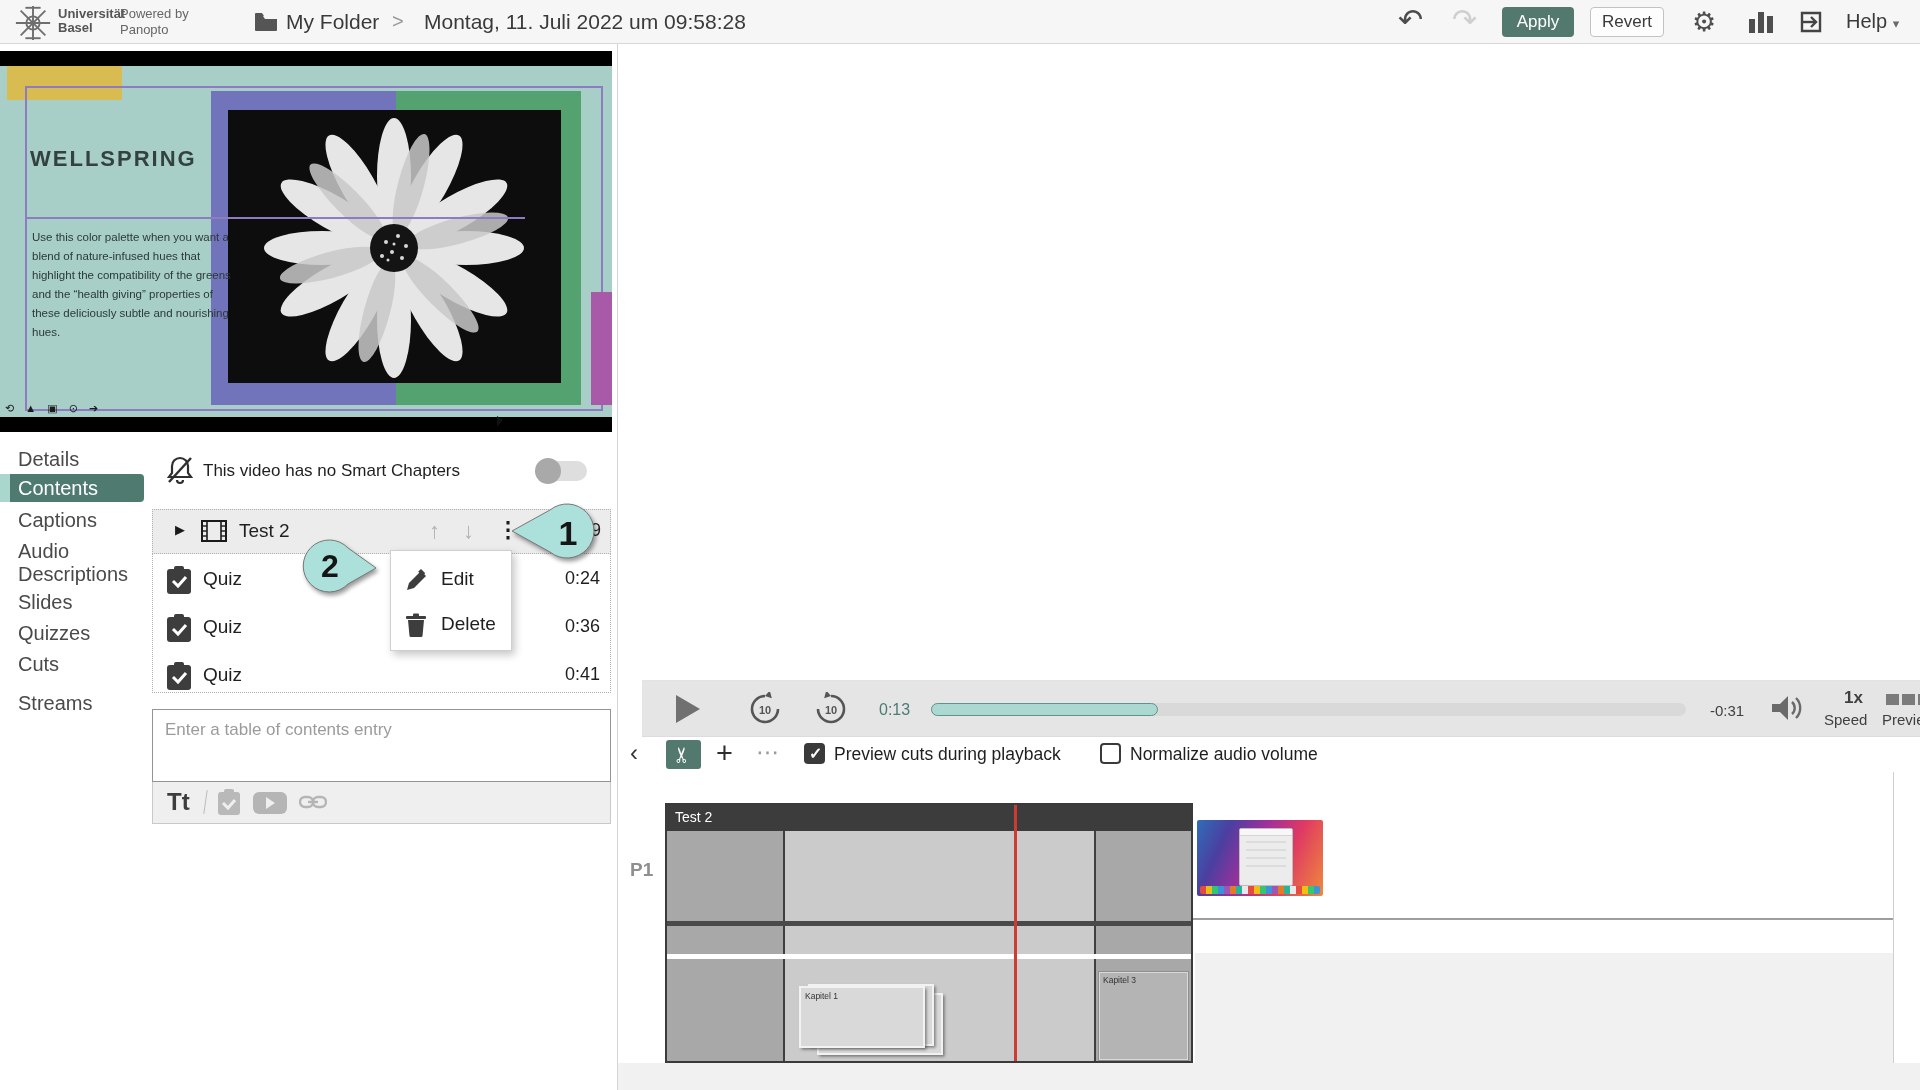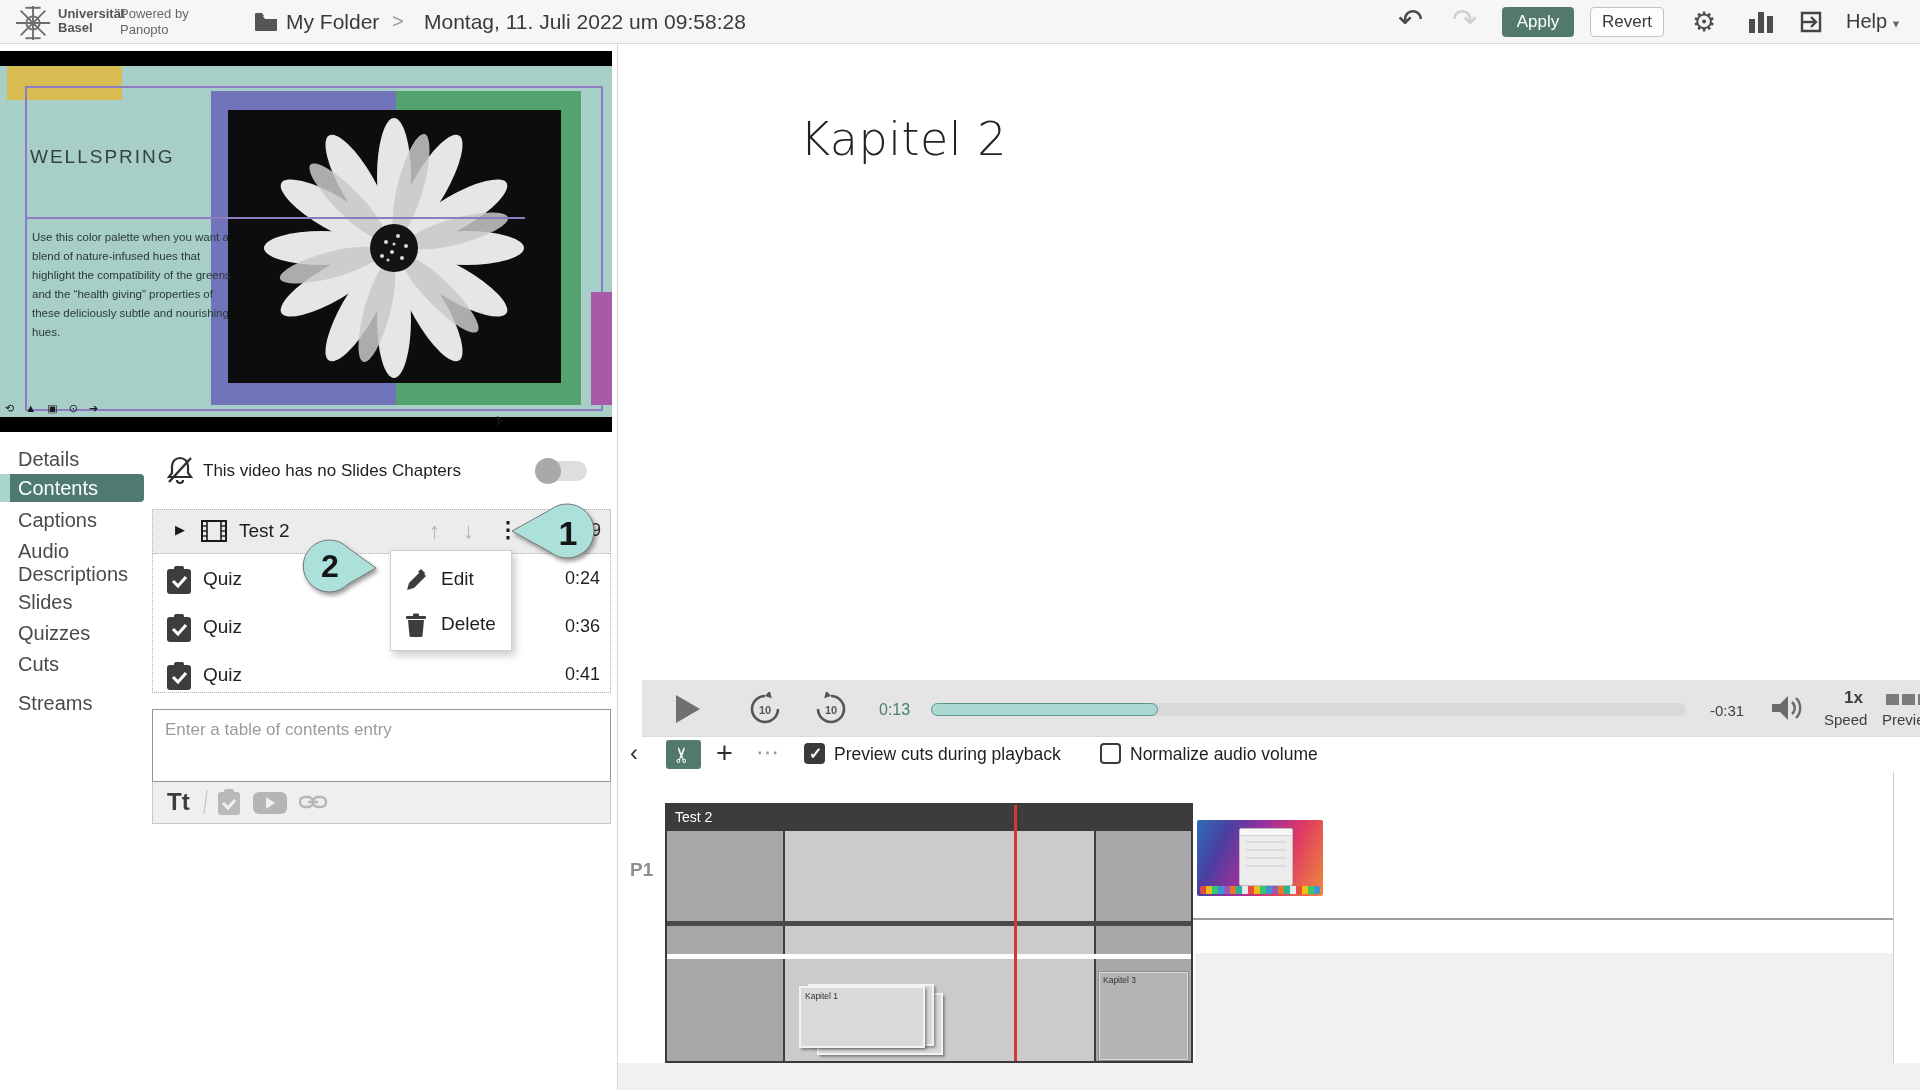--- a/index.html
+++ b/index.html
@@ -32,21 +32,21 @@
 
   
   .thumb { position:absolute; left:0; top:51px; width:612px; height:381px; background:#000; overflow:hidden; }
   .slide { position:absolute; left:0; top:15px; width:612px; height:351px; background:#a7cec7; overflow:hidden; }
   .slide-outline { position:absolute; left:25px; top:20px; width:578px; height:325px; border:2px solid #8d7cc2; }
   .slide-yellow { position:absolute; left:7px; top:0px; width:115px; height:34px; background:#d8bc52; }
   .slide-purple { position:absolute; left:211px; top:25px; width:185px; height:314px; background:#7173bb; }
   .slide-green { position:absolute; left:396px; top:25px; width:185px; height:314px; background:#55a271; }
   .slide-magenta { position:absolute; left:591px; top:226px; width:21px; height:113px; background:#a85aa8; }
   .slide-photo { position:absolute; left:228px; top:44px; width:333px; height:273px; background:#0d0d0d; }
-  .slide-title { position:absolute; left:30px; top:80px; font-size:19px; font-weight:400;
+  .slide-title { position:absolute; left:30px; top:80px; font-size:22px; font-weight:700;
     letter-spacing:2px; color:#33423f; }
   .slide-line { position:absolute; left:25px; top:151px; width:500px; height:2px; background:#8d7cc2; }
   .slide-body { position:absolute; left:32px; top:162px; width:202px; font-size:11.5px;
     line-height:19px; color:#2b3a38; }
   .thumb-controls { position:absolute; left:5px; top:336px; font-size:11px; color:#1c1c1c; letter-spacing:4px; }
   .cursor { position:absolute; left:497px; top:365px; width:0; height:0;
     border-left:6px solid #111; border-top:4px solid transparent; border-bottom:7px solid transparent; }
 
   
   .nav-item { position:absolute; left:18px; font-size:20px; color:#4a4a4a; white-space:nowrap; }
@@ -299,21 +299,21 @@
   <div class="nav-item" style="top:653px;">Cuts</div>
   <div class="nav-item" style="top:684px;margin-top:8px;">Streams</div>
 
   <div class="panel-divider"></div>
 
   <svg class="smart-row-icon" viewBox="0 0 28 30">
     <path d="M14 3 a8 8 0 0 1 8 8 v7 l3 4 h-22 l3 -4 v-7 a8 8 0 0 1 8 -8 Z" fill="none" stroke="#2f2f2f" stroke-width="2.2"></path>
     <path d="M11 25 a3 3 0 0 0 6 0" fill="none" stroke="#2f2f2f" stroke-width="2.2"></path>
     <line x1="3" y1="27" x2="25" y2="3" stroke="#2f2f2f" stroke-width="2.4"></line>
   </svg>
-  <div class="smart-row-text">This video has no Slides Chapters</div>
+  <div class="smart-row-text">This video has no Smart Chapters</div>
   <div class="toggle">
     <div class="toggle-knob"></div>
   </div>
 
   <div class="drop-zone"></div>
 
   <div class="chapter-row">
     <div class="chap-collapse">▶</div>
     <svg class="film-icon" viewBox="0 0 26 22">
       <rect x="1" y="1" width="24" height="20" fill="none" stroke="#1a1a1a" stroke-width="2"></rect>
@@ -402,21 +402,20 @@
 
   <svg class="callout" style="left:506px; top:500px;" width="96" height="62" viewBox="0 0 96 62">
     <path d="M6 31 L44 10 A27 27 0 1 1 44 52 Z" fill="#ace0da" stroke="#777" stroke-width="1"></path>
     <text x="62" y="33" text-anchor="middle" dominant-baseline="central" font-size="34" font-family="Liberation Sans, sans-serif" font-weight="bold" fill="#151515">1</text>
   </svg>
   <svg class="callout" style="left:302px; top:538px;" width="78" height="56" viewBox="0 0 78 56">
     <path d="M74 30 L46 10 A26 26 0 1 0 46 46 Z" fill="#ace0da" stroke="#777" stroke-width="1"></path>
     <text x="28" y="28" text-anchor="middle" dominant-baseline="central" font-size="32" font-family="Liberation Sans, sans-serif" font-weight="bold" fill="#151515">2</text>
   </svg>
 
-  <div class="preview-title">Kapitel 2</div>
 
   <div class="playbar">
     <div class="play-btn"></div>
     <svg class="skip" style="left:106px;" viewBox="0 0 34 34">
       <path d="M17 4 a13 13 0 1 0 13 13" fill="none" stroke="#555" stroke-width="2.6"></path>
       <path d="M17 4 l6 -4 v8 Z" fill="#555" transform="rotate(-15 17 4)"></path>
       <text x="17" y="22" text-anchor="middle" font-size="11" font-weight="bold" fill="#555" font-family="Liberation Sans, sans-serif">10</text>
     </svg>
     <svg class="skip" style="left:172px;" viewBox="0 0 34 34">
       <path d="M17 4 a13 13 0 1 1 -13 13" fill="none" stroke="#555" stroke-width="2.6"></path>

